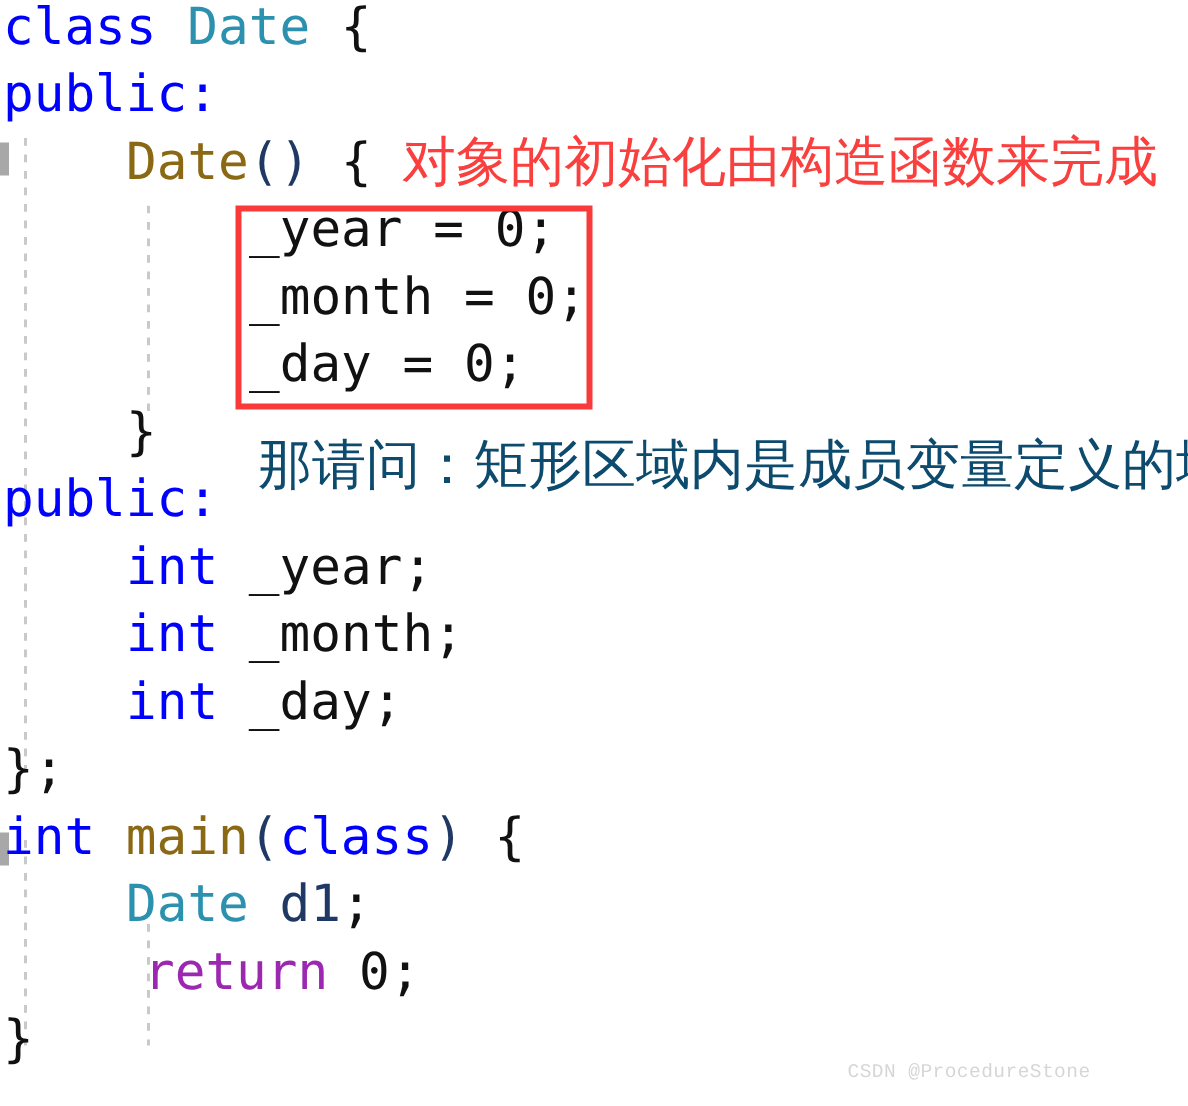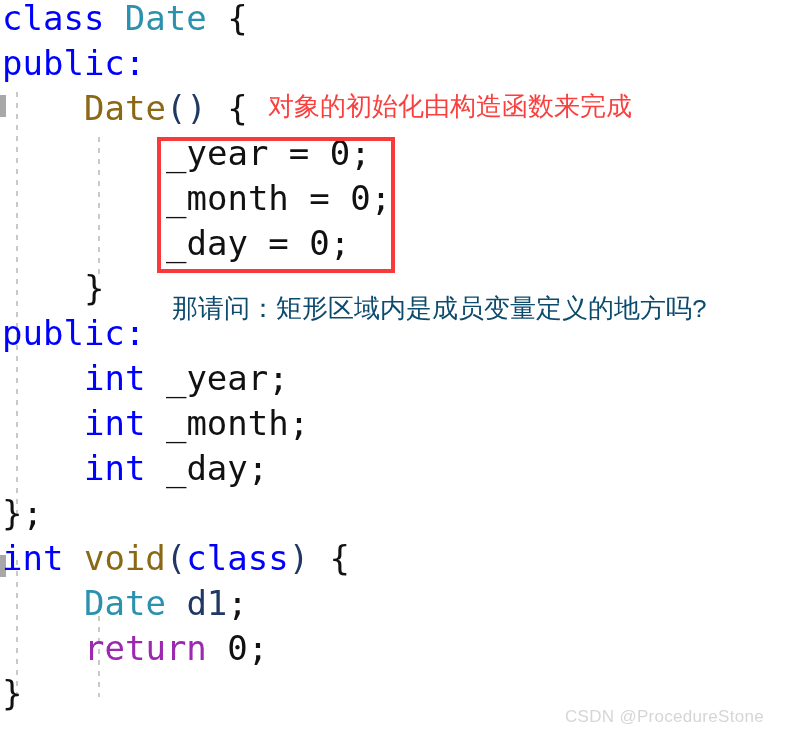--- a/index.html
+++ b/index.html
@@ -37,21 +37,21 @@
   }
   .code-line .ln-text { display: inline; }
 
   
   .tk-keyword   { color: #0000FF; }
   .tk-type      { color: #2B91AF; }
   .tk-func      { color: #8B6914; }
   .tk-punct     { color: #111111; }
   .tk-plain     { color: #111111; }
   .tk-var       { color: #1F3864; }
-  .tk-ctrl      { color: #9C27B0; }
+  .tk-ctrl      { color: #9C27B0; margin-left: 12px; }
   .tk-num       { color: #111111; }
 
   
   .indent-guide {
     position: absolute;
     width: 2px;
     background-image: linear-gradient(to bottom,
         #c9c9c9 0px, #c9c9c9 5px,
         rgba(255,255,255,0) 5px, rgba(255,255,255,0) 11px);
     background-size: 2px 11px;
@@ -71,33 +71,33 @@
     border: 4px solid #F93A3A;
     box-sizing: border-box;
     background: transparent;
     pointer-events: none;
   }
 
   
   .annotation {
     position: absolute;
     color: #F9403F;
-    font-family: Liberation Mono, monospace;
-    font-size: 26px;
+    font-family: Liberation Serif, serif;
+    font-size: 36px;
     line-height: 32px;
     white-space: nowrap;
     font-weight: 400;
   }
 
   
   #watermark {
     position: absolute;
     color: #d6d6d6;
-    font-family: Liberation Sans, sans-serif;
-    font-size: 17px;
+    font-family: Liberation Mono, monospace;
+    font-size: 13px;
     white-space: nowrap;
     letter-spacing: 0.3px;
   }
 </style>
 </head>
 <body>
 
 <div id="editor">
 
   <div id="gutter-markers">
@@ -118,21 +118,21 @@
       <div class="code-line" style="top: 86px; padding-left: 84px;"><span class="ln-text tk-func">Date</span><span class="ln-text tk-var">()</span><span class="ln-text tk-plain"> </span><span class="ln-text tk-punct">{</span></div>
       <div class="code-line" style="top: 131px; padding-left: 166px;"><span class="ln-text tk-punct">_year</span><span class="ln-text tk-punct"> = </span><span class="ln-text tk-num">0</span><span class="ln-text tk-punct">;</span></div>
       <div class="code-line" style="top: 176px; padding-left: 166px;"><span class="ln-text tk-punct">_month</span><span class="ln-text tk-punct"> = </span><span class="ln-text tk-num">0</span><span class="ln-text tk-punct">;</span></div>
       <div class="code-line" style="top: 221px; padding-left: 166px;"><span class="ln-text tk-punct">_day</span><span class="ln-text tk-punct"> = </span><span class="ln-text tk-num">0</span><span class="ln-text tk-punct">;</span></div>
       <div class="code-line" style="top: 266px; padding-left: 84px;"><span class="ln-text tk-punct">}</span></div>
       <div class="code-line" style="top: 311px; padding-left: 2px;"><span class="ln-text tk-keyword">public</span><span class="ln-text tk-keyword">:</span></div>
       <div class="code-line" style="top: 356px; padding-left: 84px;"><span class="ln-text tk-keyword">int</span><span class="ln-text tk-plain"> </span><span class="ln-text tk-punct">_year</span><span class="ln-text tk-punct">;</span></div>
       <div class="code-line" style="top: 401px; padding-left: 84px;"><span class="ln-text tk-keyword">int</span><span class="ln-text tk-plain"> </span><span class="ln-text tk-punct">_month</span><span class="ln-text tk-punct">;</span></div>
       <div class="code-line" style="top: 446px; padding-left: 84px;"><span class="ln-text tk-keyword">int</span><span class="ln-text tk-plain"> </span><span class="ln-text tk-punct">_day</span><span class="ln-text tk-punct">;</span></div>
       <div class="code-line" style="top: 491px; padding-left: 2px;"><span class="ln-text tk-punct">};</span></div>
-      <div class="code-line" style="top: 536px; padding-left: 2px;"><span class="ln-text tk-keyword">int</span><span class="ln-text tk-plain"> </span><span class="ln-text tk-func">void</span><span class="ln-text tk-var">(</span><span class="ln-text tk-keyword">class</span><span class="ln-text tk-var">)</span><span class="ln-text tk-plain"> </span><span class="ln-text tk-punct">{</span></div>
+      <div class="code-line" style="top: 536px; padding-left: 2px;"><span class="ln-text tk-keyword">int</span><span class="ln-text tk-plain"> </span><span class="ln-text tk-func">main</span><span class="ln-text tk-var">(</span><span class="ln-text tk-keyword">class</span><span class="ln-text tk-var">)</span><span class="ln-text tk-plain"> </span><span class="ln-text tk-punct">{</span></div>
       <div class="code-line" style="top: 581px; padding-left: 84px;"><span class="ln-text tk-type">Date</span><span class="ln-text tk-plain"> </span><span class="ln-text tk-var">d1</span><span class="ln-text tk-punct">;</span></div>
       <div class="code-line" style="top: 626px; padding-left: 84px;"><span class="ln-text tk-ctrl">return</span><span class="ln-text tk-plain"> </span><span class="ln-text tk-num">0</span><span class="ln-text tk-punct">;</span></div>
       <div class="code-line" style="top: 671px; padding-left: 2px;"><span class="ln-text tk-punct">}</span></div>
     </div>
 
   <div id="red-box" style="left: 157px; top: 137px; width: 238px; height: 136px; border-color: rgb(249, 58, 58); border-width: 4px;"></div>
 
   <div id="annotation-layer">
       <div class="annotation" style="left: 268px; top: 92px; color: rgb(249, 64, 63);">对象的初始化由构造函数来完成</div>
       <div class="annotation" style="left: 172px; top: 294px; color: #0c4a6e;">那请问：矩形区域内是成员变量定义的地方吗?</div>

